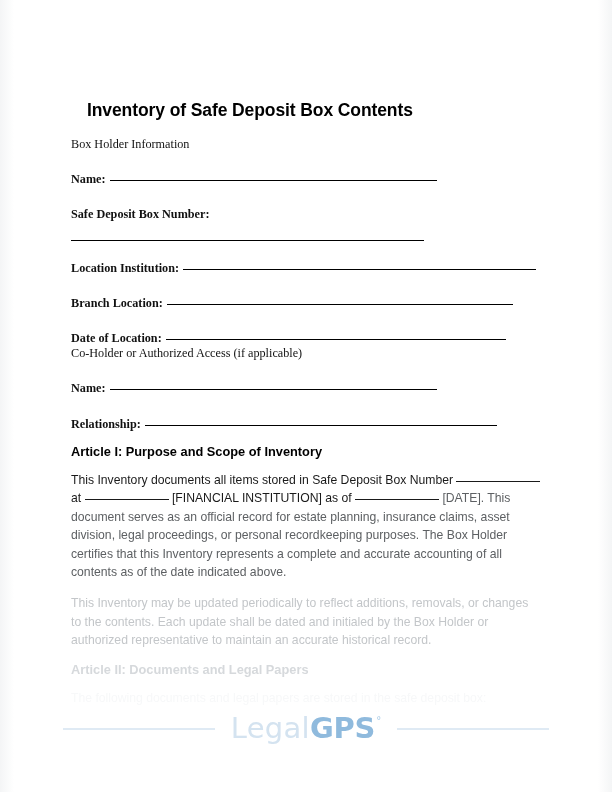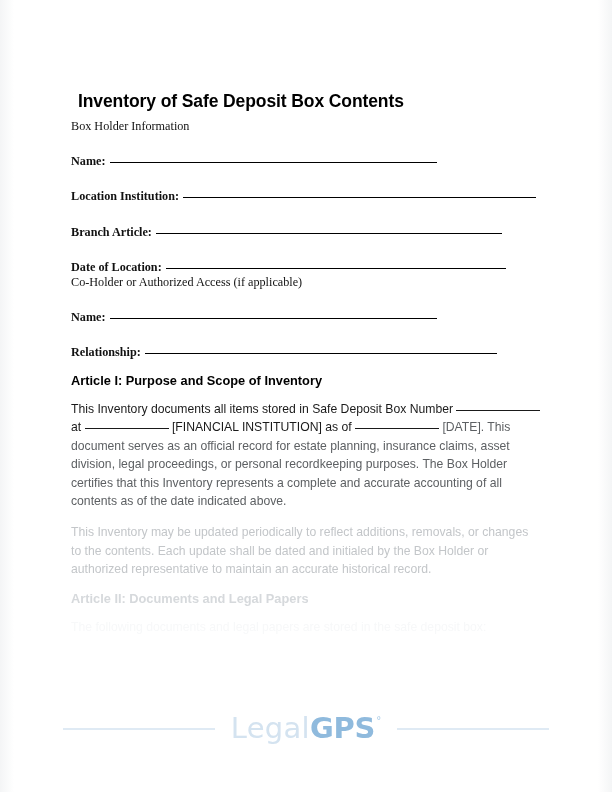--- a/index.html
+++ b/index.html
@@ -33,21 +33,21 @@
     top: 0;
     width: 470px;
   }
 
   .doc-title {
     font-family: "Liberation Sans", sans-serif;
     font-weight: bold;
     font-size: 17.5px;
     color: #000000;
     letter-spacing: -0.1px;
-    margin: 7px;
+    margin: 16px;
     padding-top: 84px;
     white-space: nowrap;
   }
 
   .section-label {
     font-family: "Liberation Serif", serif;
     font-size: 12.2px;
     color: #111111;
   }
 
@@ -163,27 +163,31 @@
   <div class="content">
 
     <h1 class="doc-title">Inventory of Safe Deposit Box Contents</h1>
 
     <div class="section-label">Box Holder Information</div>
 
     <div class="field-row">
       <span class="field-label">Name:</span><span class="rule" style="width:327px"></span>
     </div>
 
+    <div class="field-row">
+      <span class="field-label">Safe Deposit Box Number:</span>
+      <span class="rule-block" style="width:353px"></span>
+    </div>
 
     <div class="field-row">
       <span class="field-label">Location Institution:</span><span class="rule" style="width:353px"></span>
     </div>
 
     <div class="field-row">
-      <span class="field-label">Branch Article:</span><span class="rule" style="width:346px"></span>
+      <span class="field-label">Branch Location:</span><span class="rule" style="width:346px"></span>
     </div>
 
     <div class="field-row">
       <span class="field-label">Date of Location:</span><span class="rule" style="width:340px"></span>
     </div>
 
     <div class="section-label">Co-Holder or Authorized Access (if applicable)</div>
 
     <div class="field-row">
       <span class="field-label">Name:</span><span class="rule" style="width:327px"></span>

